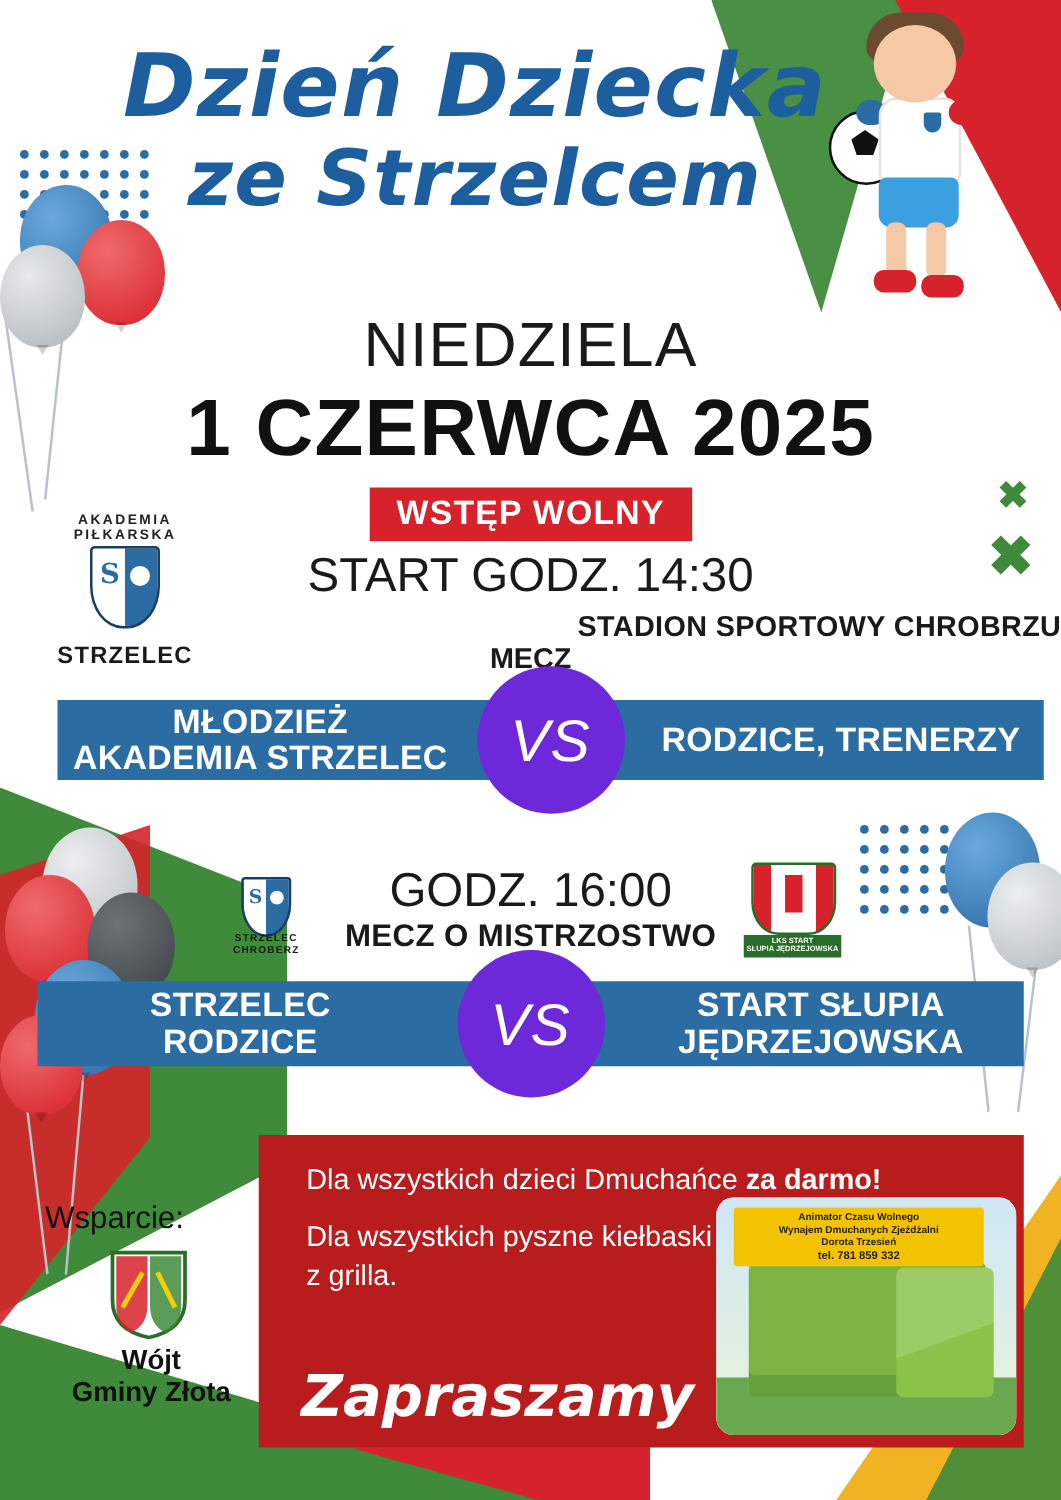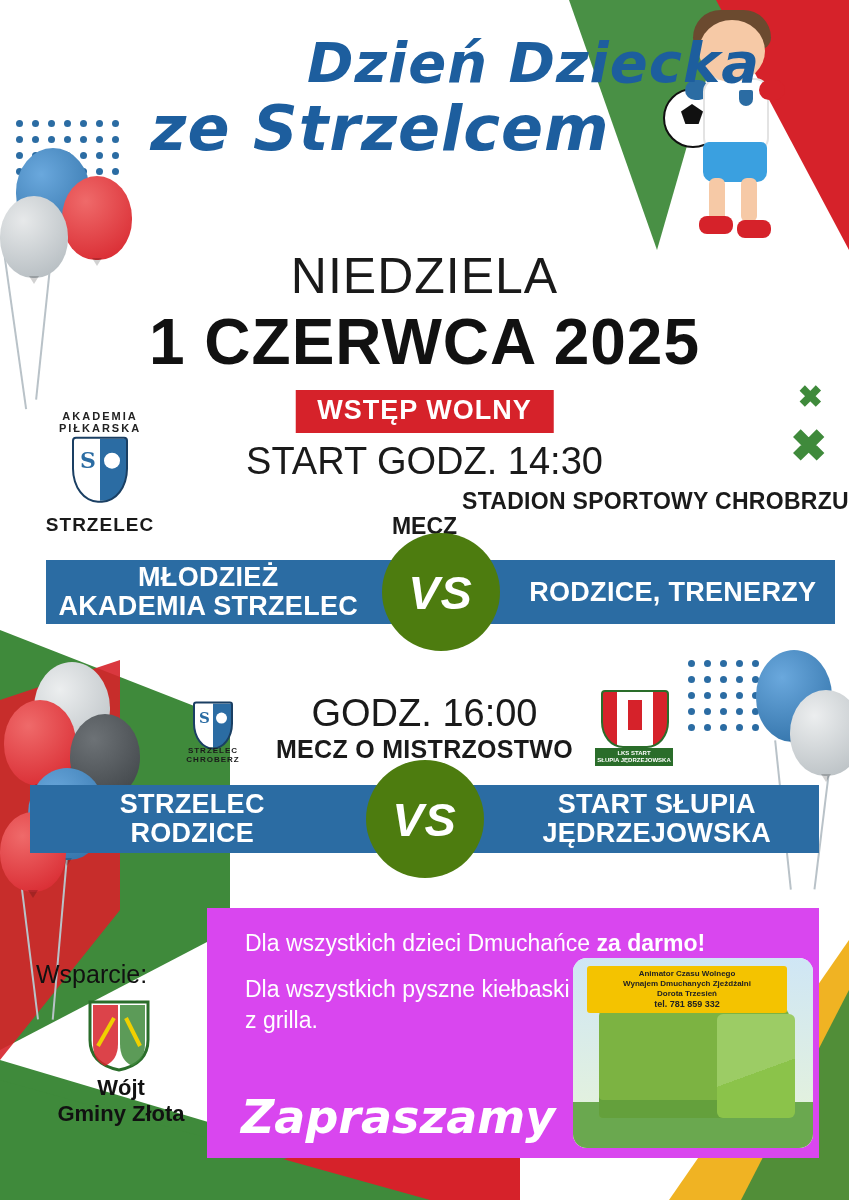--- a/index.html
+++ b/index.html
@@ -108,24 +108,23 @@
     left: 0;
     width: 760px;
     text-align: center;
     color: #1d5e9e;
     font-family: "DejaVu Sans", sans-serif;
     font-weight: bold;
     font-style: italic;
     letter-spacing: 1px;
   }
   .headline .l1 {
-    font-size: 56px;
+    font-size: 70px;
     line-height: 1.02;
     white-space: nowrap;
-    text-align: right;
   }
   .headline .l2 {
     font-size: 62px;
     line-height: 1.02;
     margin-top: 6px;
     white-space: nowrap;
   }
 
   
   .niedziela {
@@ -210,27 +209,27 @@
   }
   .team.left { text-align: center; padding-right: 70px; }
   .team.right { text-align: center; padding-left: 70px; }
   .vs-circle {
     position: absolute;
     left: 50%;
     top: 50%;
     transform: translate(-50%,-50%);
     width: 118px; height: 118px;
     border-radius: 50%;
-    background: #4d7c0f;
+    background: #6d28d9;
     color: #ffffff;
     display: flex;
     align-items: center;
     justify-content: center;
     font-size: 47px;
-    font-weight: bold;
+    font-weight: normal;
     font-style: italic;
     letter-spacing: 1px;
   }
 
   
   .godz16 {
     position: absolute;
     top: 692px;
     left: 0; width: 849px;
     text-align: center;
@@ -248,21 +247,21 @@
     letter-spacing: .3px;
   }
 
   
   .infopanel {
     position: absolute;
     left: 207px;
     top: 908px;
     width: 612px;
     height: 250px;
-    background: #d946ef;
+    background: #b91c1c;
     color: #ffffff;
   }
   .info-line1 {
     position: absolute;
     top: 22px; left: 38px;
     font-size: 23px;
   }
   .info-line1 b { font-weight: bold; }
   .info-line2 {
     position: absolute;

